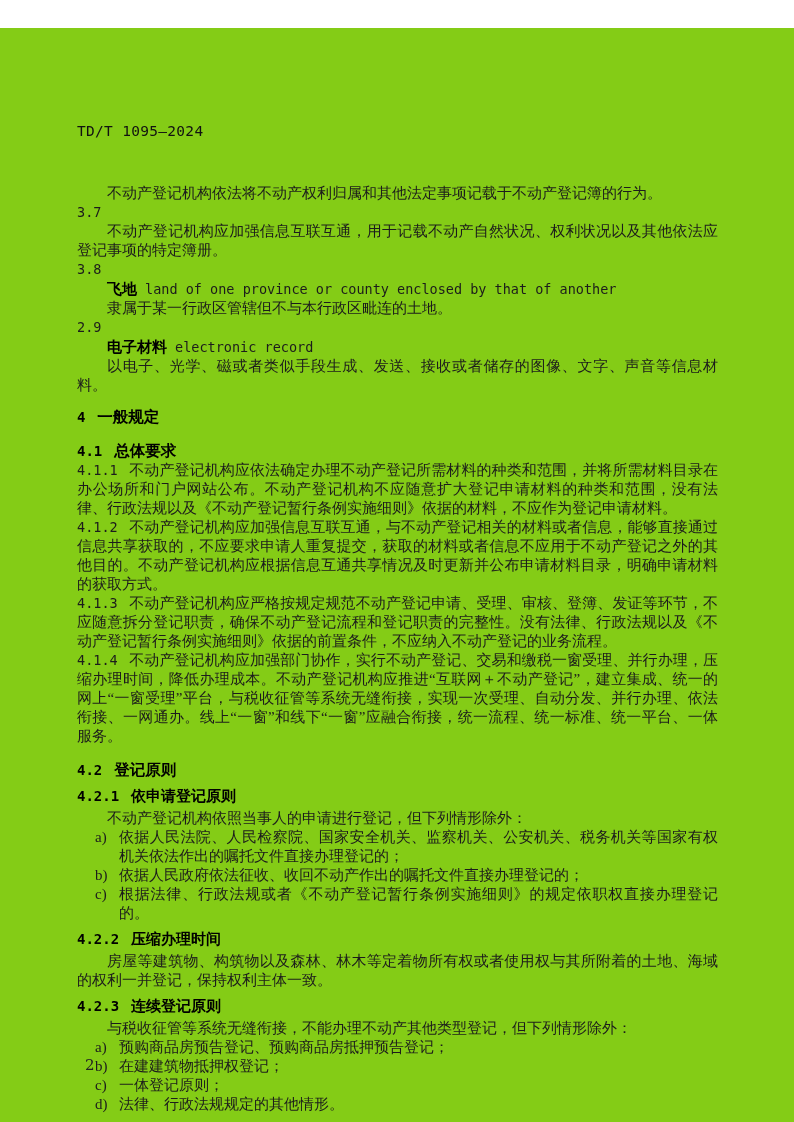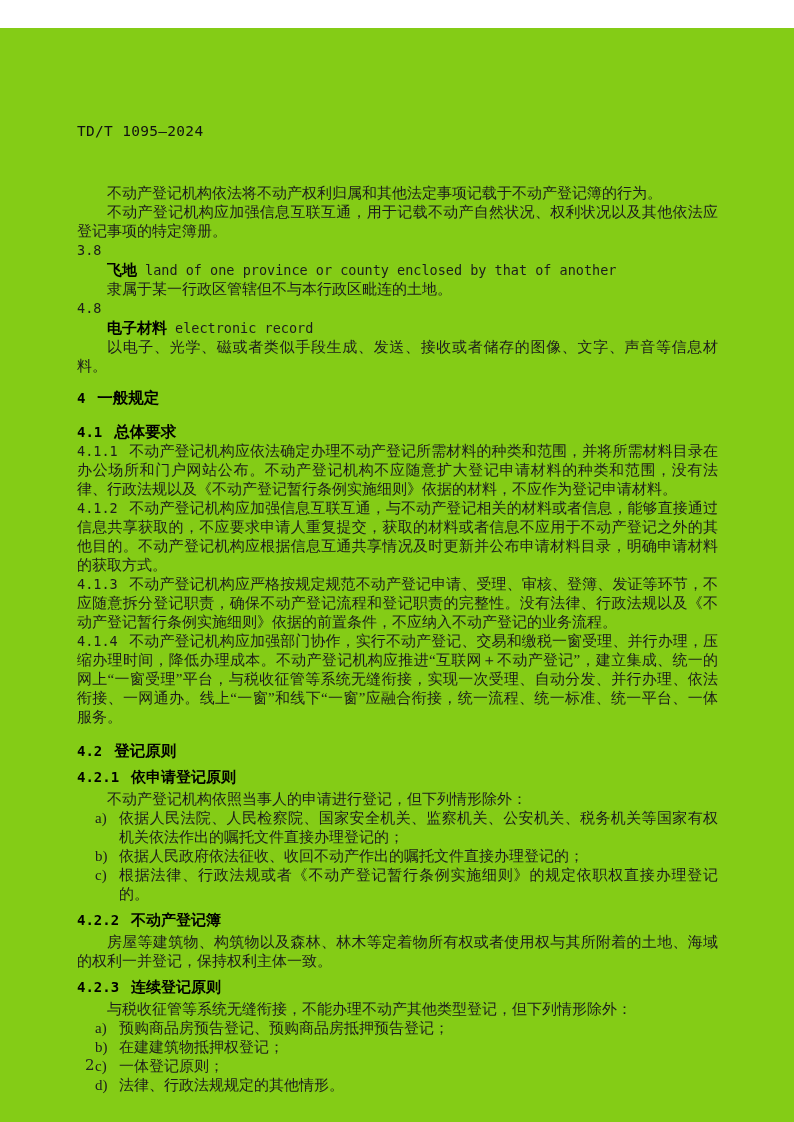--- a/index.html
+++ b/index.html
@@ -97,33 +97,34 @@
 
 <div class="page">
 
   <div class="doc-code">TD/T 1095—2024</div>
 
   <div class="content">
 
     <p class="para">不动产登记机构依法将不动产权利归属和其他法定事项记载于不动产登记簿的行为。</p>
 
     <div>
+      <div class="term-num">3.7</div>
       <p class="para">不动产登记机构应加强信息互联互通，用于记载不动产自然状况、权利状况以及其他依法应登记事项的特定簿册。</p>
     </div>
 
     <div>
       <div class="term-num">3.8</div>
       <div class="term-line">
         <span class="term-zh">飞地</span><span class="term-en">land of one province or county enclosed by that of another</span>
       </div>
       <p class="para">隶属于某一行政区管辖但不与本行政区毗连的土地。</p>
     </div>
 
     <div>
-      <div class="term-num">4.8</div>
+      <div class="term-num">2.9</div>
       <div class="term-line">
         <span class="term-zh">电子材料</span><span class="term-en">electronic record</span>
       </div>
       <p class="para">以电子、光学、磁或者类似手段生成、发送、接收或者储存的图像、文字、声音等信息材料。</p>
     </div>
 
     <div class="h-chapter">
       <span class="h-num">4</span><span>一般规定</span>
     </div>
 
@@ -159,21 +160,21 @@
     <div class="list-item">
       <span class="li-marker">b)</span>
       <span class="li-text">依据人民政府依法征收、收回不动产作出的嘱托文件直接办理登记的；</span>
     </div>
     <div class="list-item">
       <span class="li-marker">c)</span>
       <span class="li-text">根据法律、行政法规或者《不动产登记暂行条例实施细则》的规定依职权直接办理登记的。</span>
     </div>
 
     <div class="h-sub">
-      <span class="h-num">4.2.2</span><span>不动产登记簿</span>
+      <span class="h-num">4.2.2</span><span>压缩办理时间</span>
     </div>
     <p class="para">房屋等建筑物、构筑物以及森林、林木等定着物所有权或者使用权与其所附着的土地、海域的权利一并登记，保持权利主体一致。</p>
 
     <div class="h-sub">
       <span class="h-num">4.2.3</span><span>连续登记原则</span>
     </div>
     <p class="para">与税收征管等系统无缝衔接，不能办理不动产其他类型登记，但下列情形除外：</p>
     <div class="list-item">
       <span class="li-marker">a)</span>
       <span class="li-text">预购商品房预告登记、预购商品房抵押预告登记；</span>

